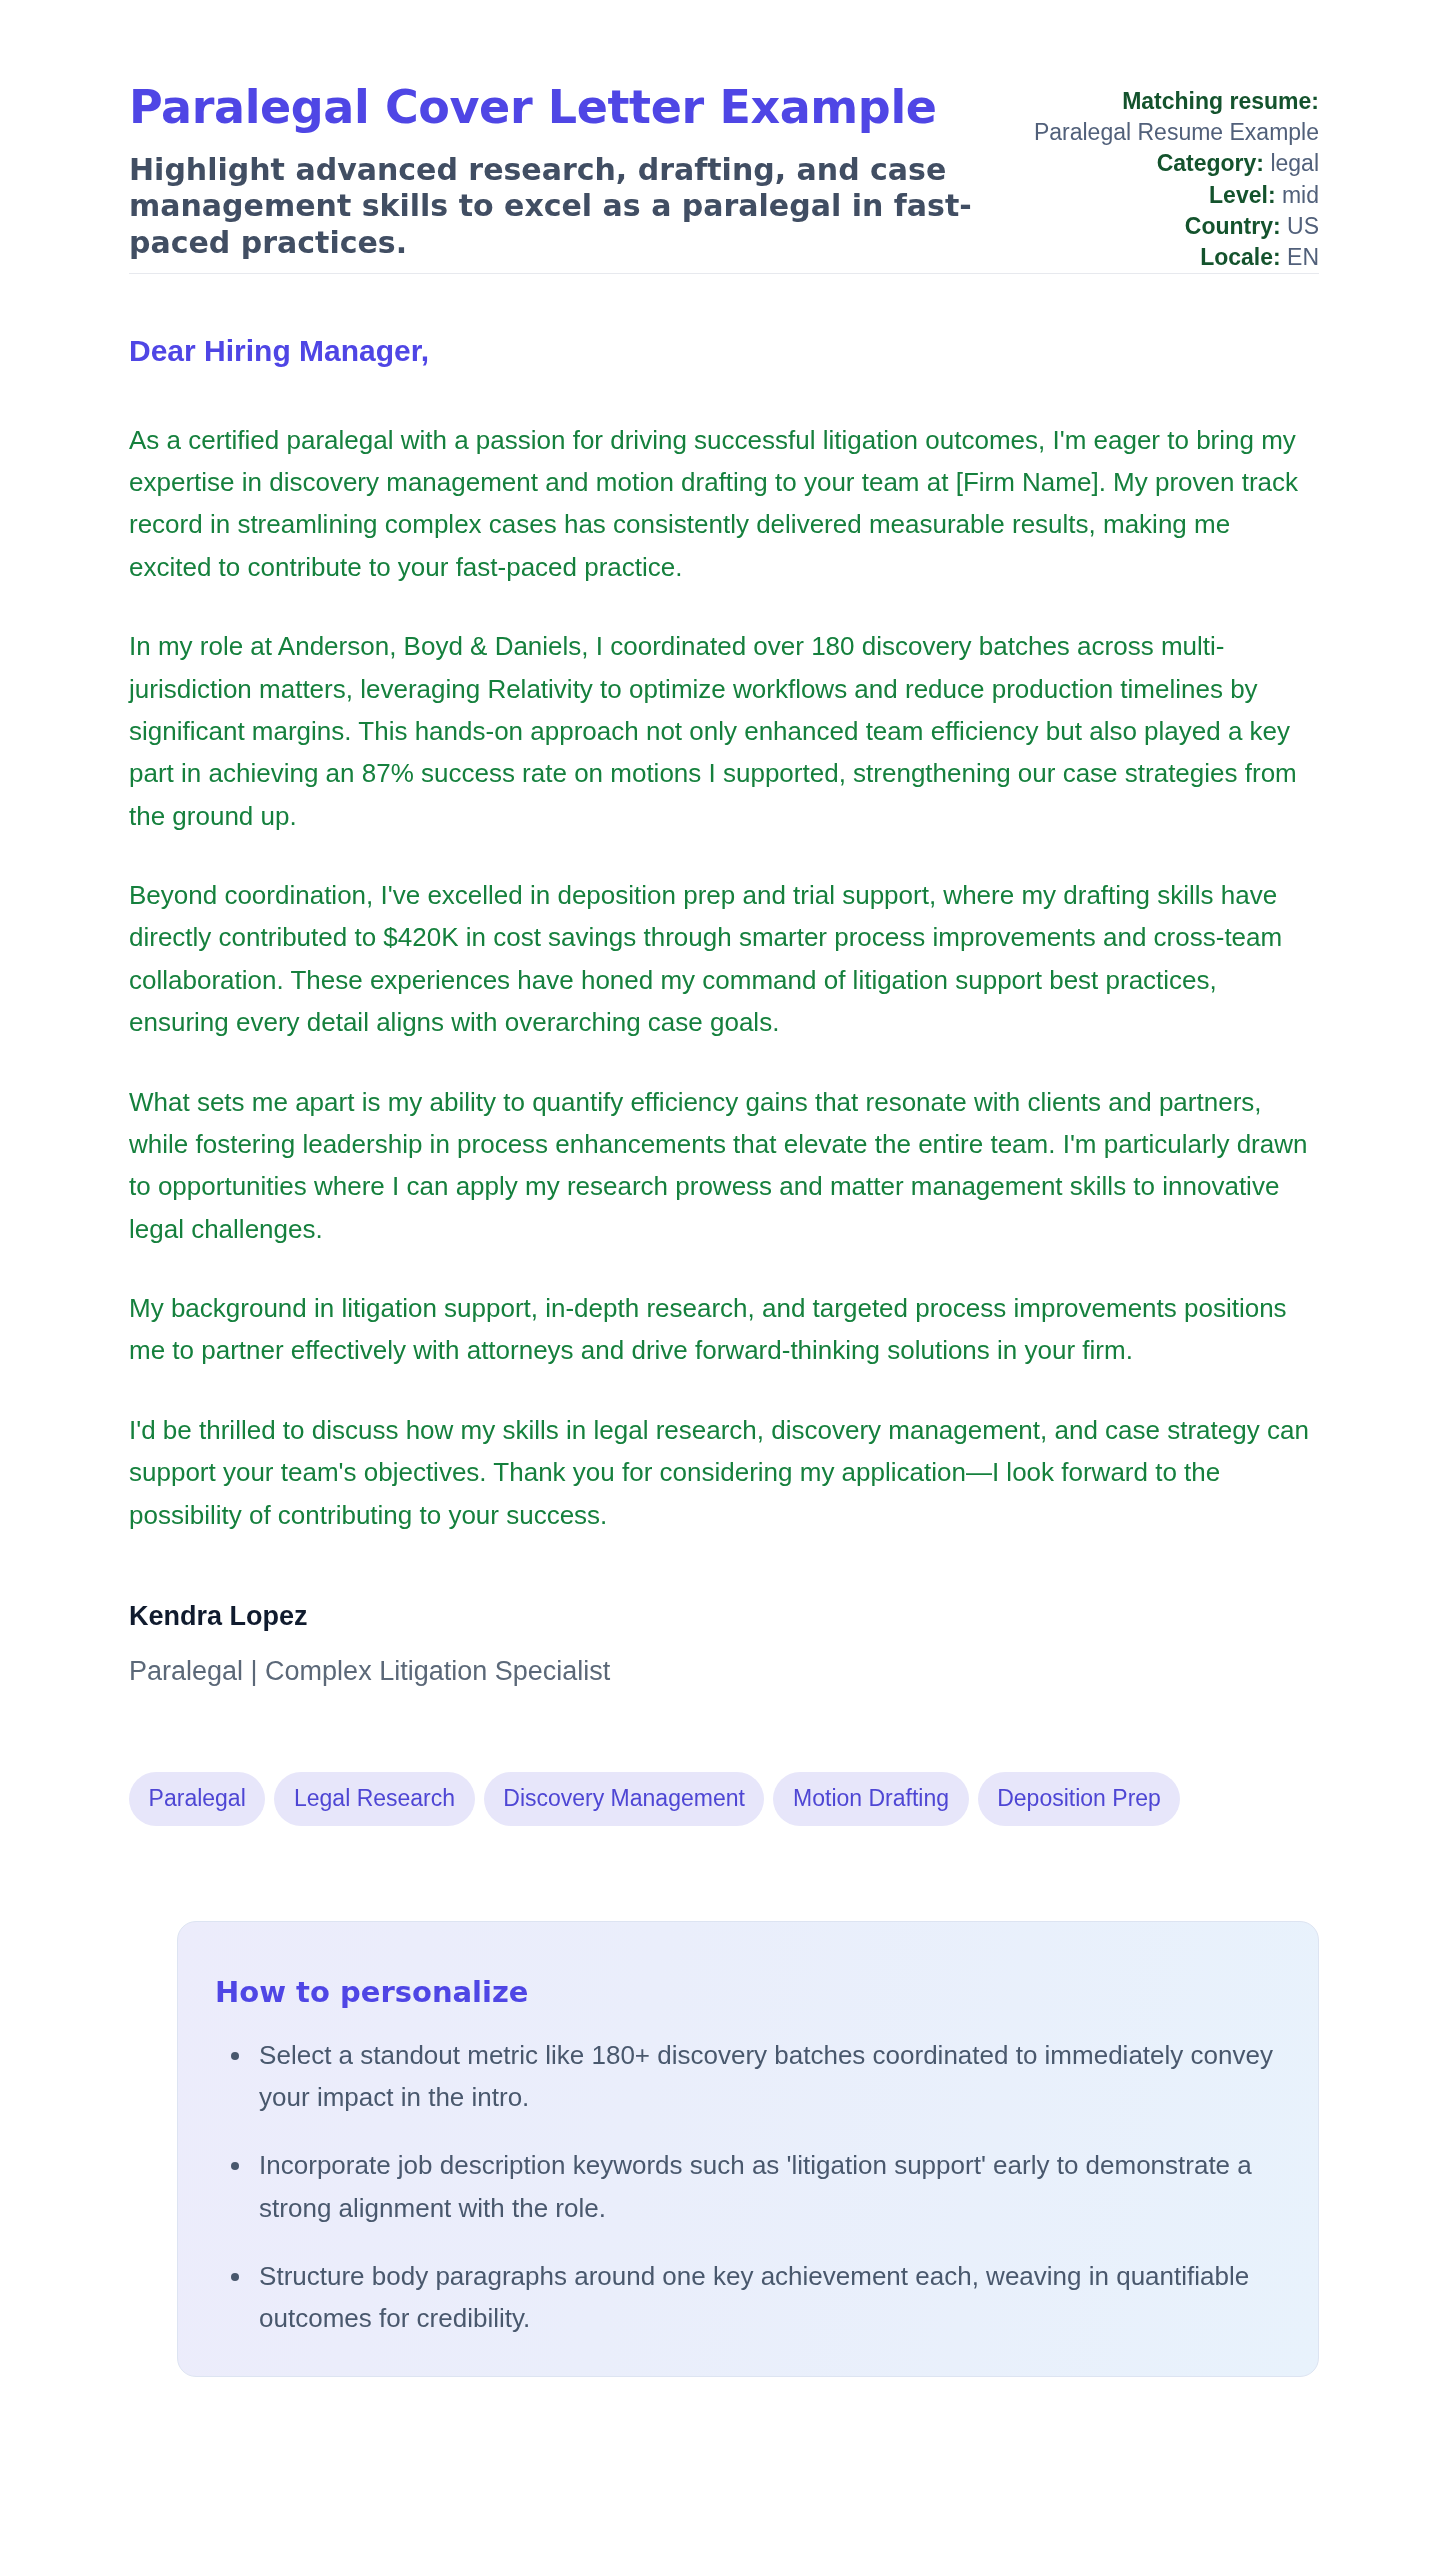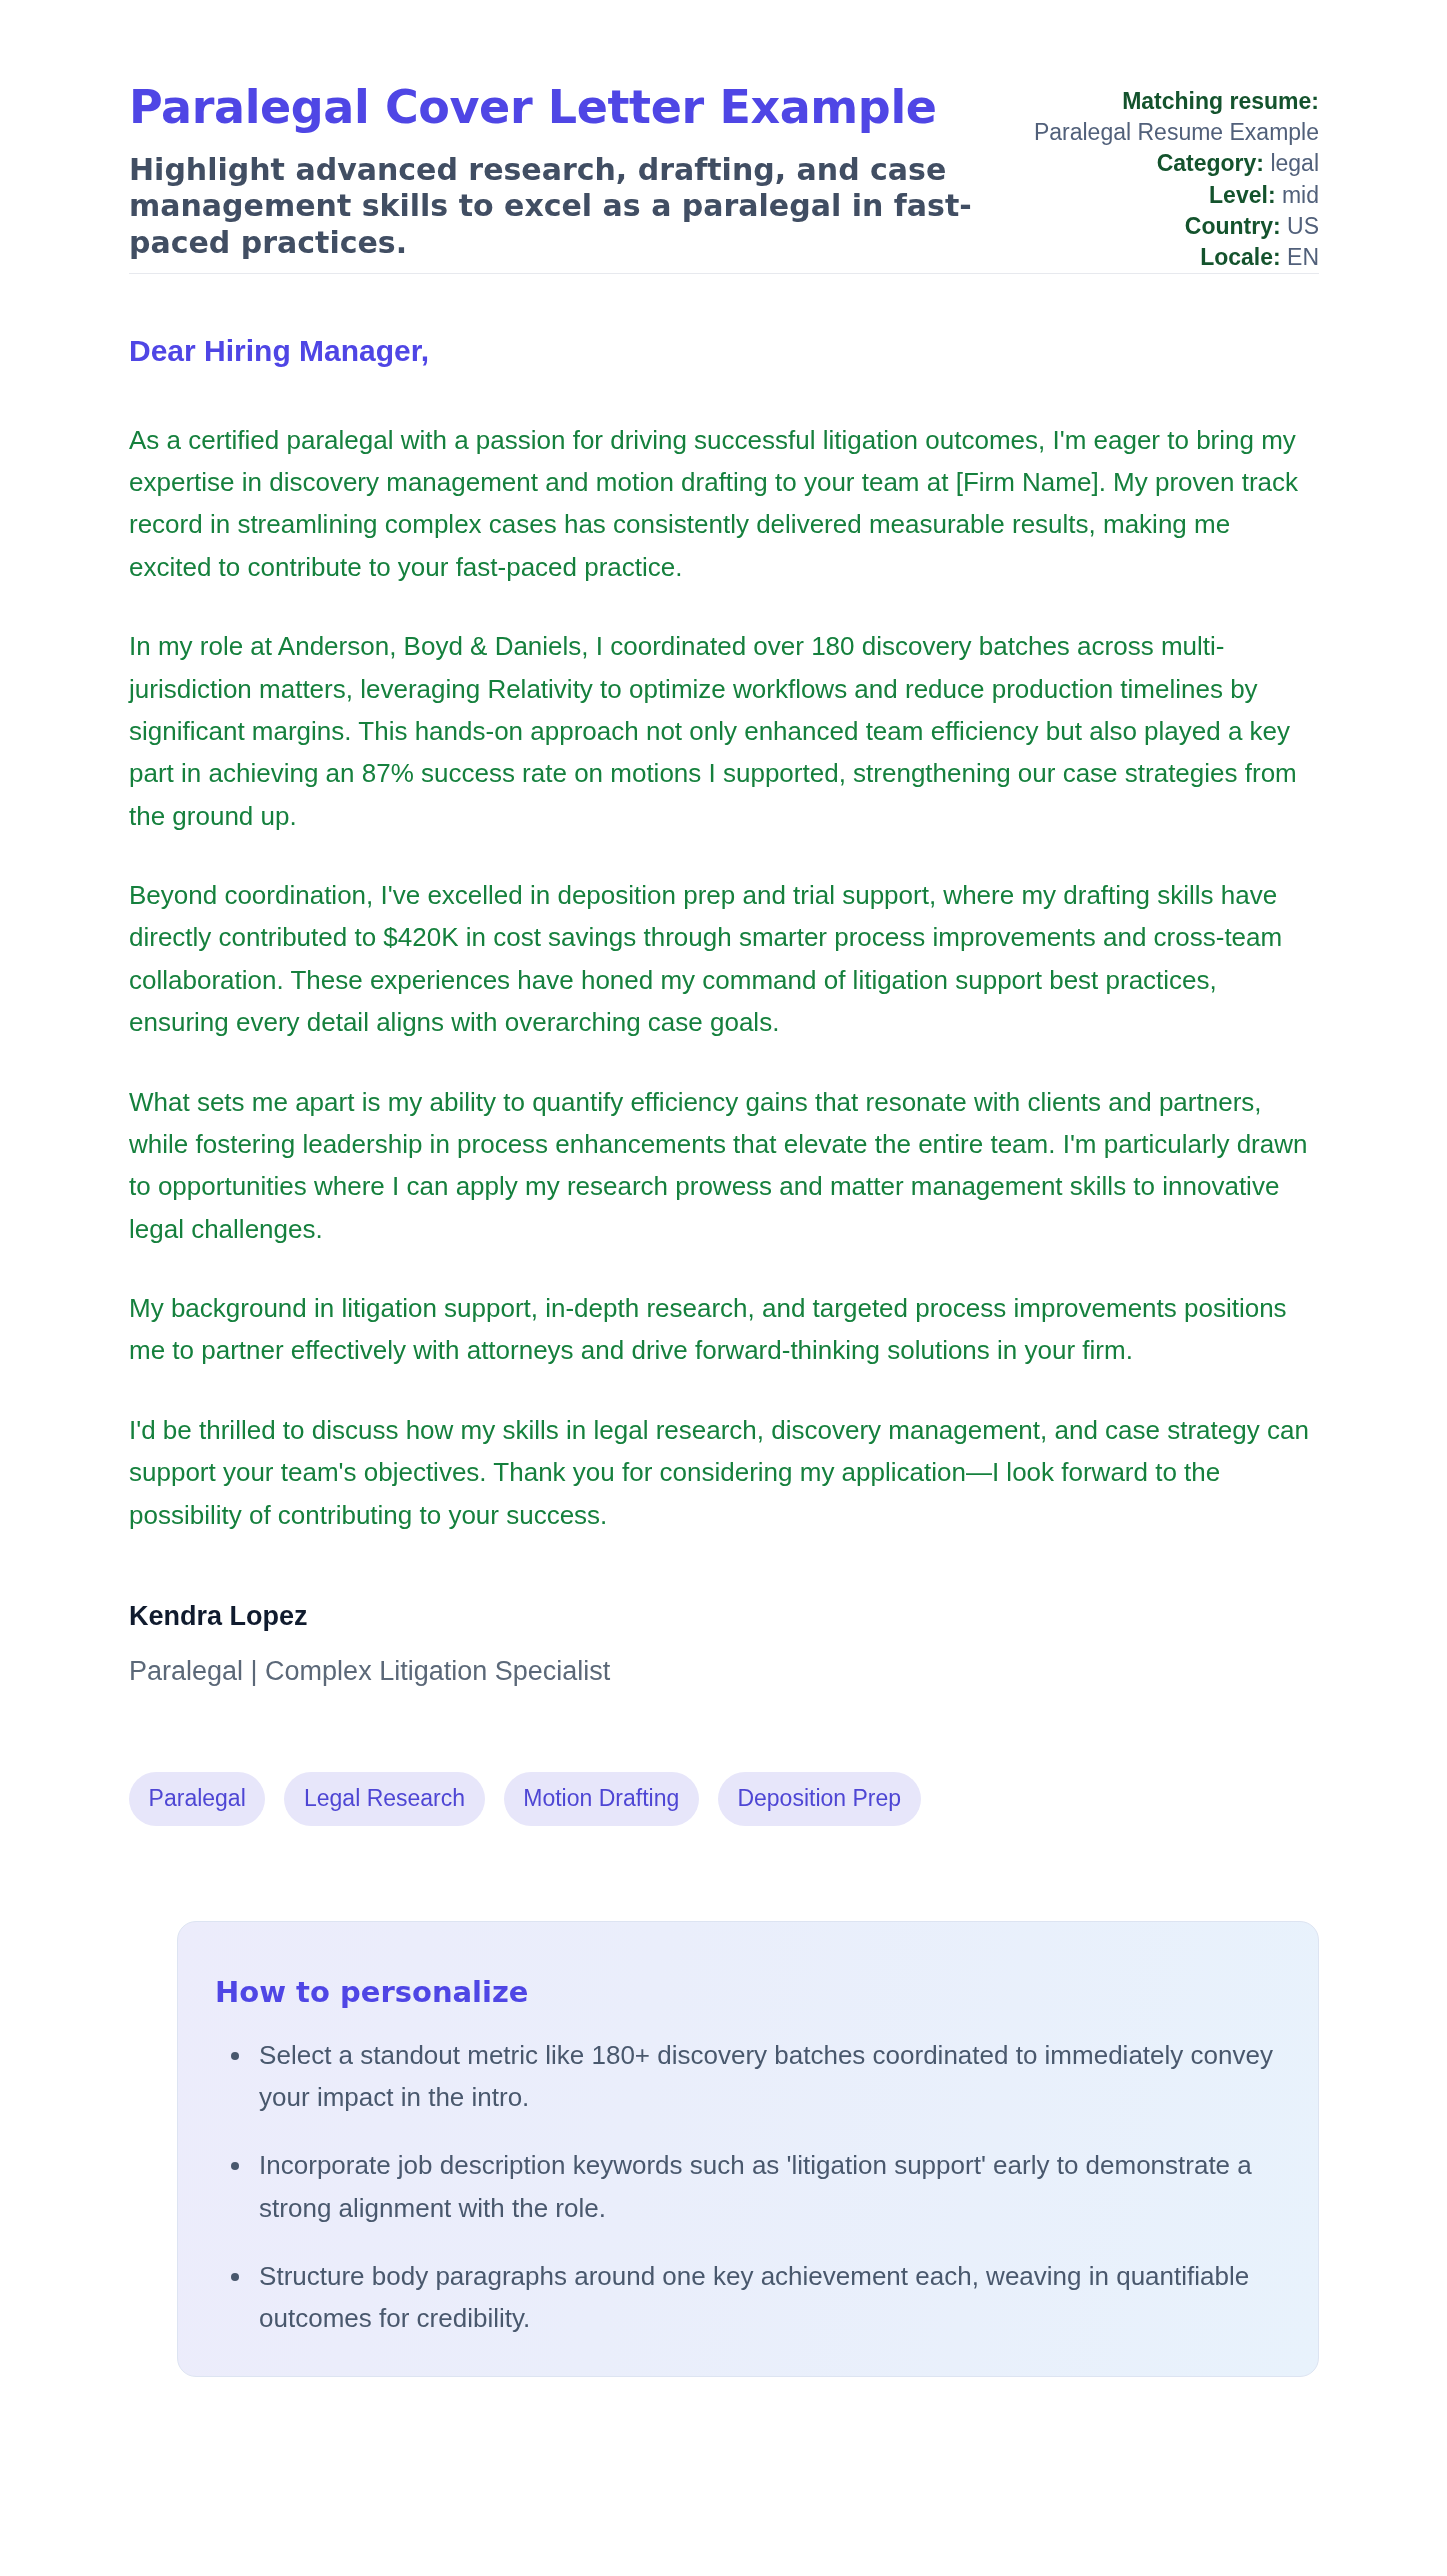--- a/index.html
+++ b/index.html
@@ -72,21 +72,21 @@
     color: #101b2e;
     margin: 65px 0 0 0;
   }
   .sig-role {
     font-size: 27px;
     color: #5b6878;
     margin: 24px 0 0 0;
   }
 
   
-  .tags { display: flex; flex-wrap: wrap; gap: 19px; margin-top: 85px; }
+  .tags { display: flex; flex-wrap: wrap; gap: 9px; margin-top: 85px; }
   .tag {
     display: inline-block;
     background: #e7e6fa;
     color: #4e46d4;
     font-size: 23px;
     line-height: 1;
     padding: 15.3px 19.6px;
     border-radius: 850px;
     cursor: pointer;
     white-space: nowrap;
@@ -163,20 +163,21 @@
     <p class="para">What sets me apart is my ability to quantify efficiency gains that resonate with clients and partners, while fostering leadership in process enhancements that elevate the entire team. I'm particularly drawn to opportunities where I can apply my research prowess and matter management skills to innovative legal challenges.</p>
     <p class="para">My background in litigation support, in-depth research, and targeted process improvements positions me to partner effectively with attorneys and drive forward-thinking solutions in your firm.</p>
     <p class="para">I'd be thrilled to discuss how my skills in legal research, discovery management, and case strategy can support your team's objectives. Thank you for considering my application—I look forward to the possibility of contributing to your success.</p>
     <p class="sig-name">Kendra Lopez</p>
     <p class="sig-role">Paralegal | Complex Litigation Specialist</p>
   </div>
 
   <div class="tags">
     <span class="tag">Paralegal</span>
     <span class="tag">Legal Research</span>
+    <span class="tag">Discovery Management</span>
     <span class="tag">Motion Drafting</span>
     <span class="tag">Deposition Prep</span>
   </div>
 
   <div class="tips-box">
     <h3 class="tips-heading">How to personalize</h3>
     <ul class="tips-list">
       <li>Select a standout metric like 180+ discovery batches coordinated to immediately convey your impact in the intro.</li>
       <li>Incorporate job description keywords such as 'litigation support' early to demonstrate a strong alignment with the role.</li>
       <li>Structure body paragraphs around one key achievement each, weaving in quantifiable outcomes for credibility.</li>

